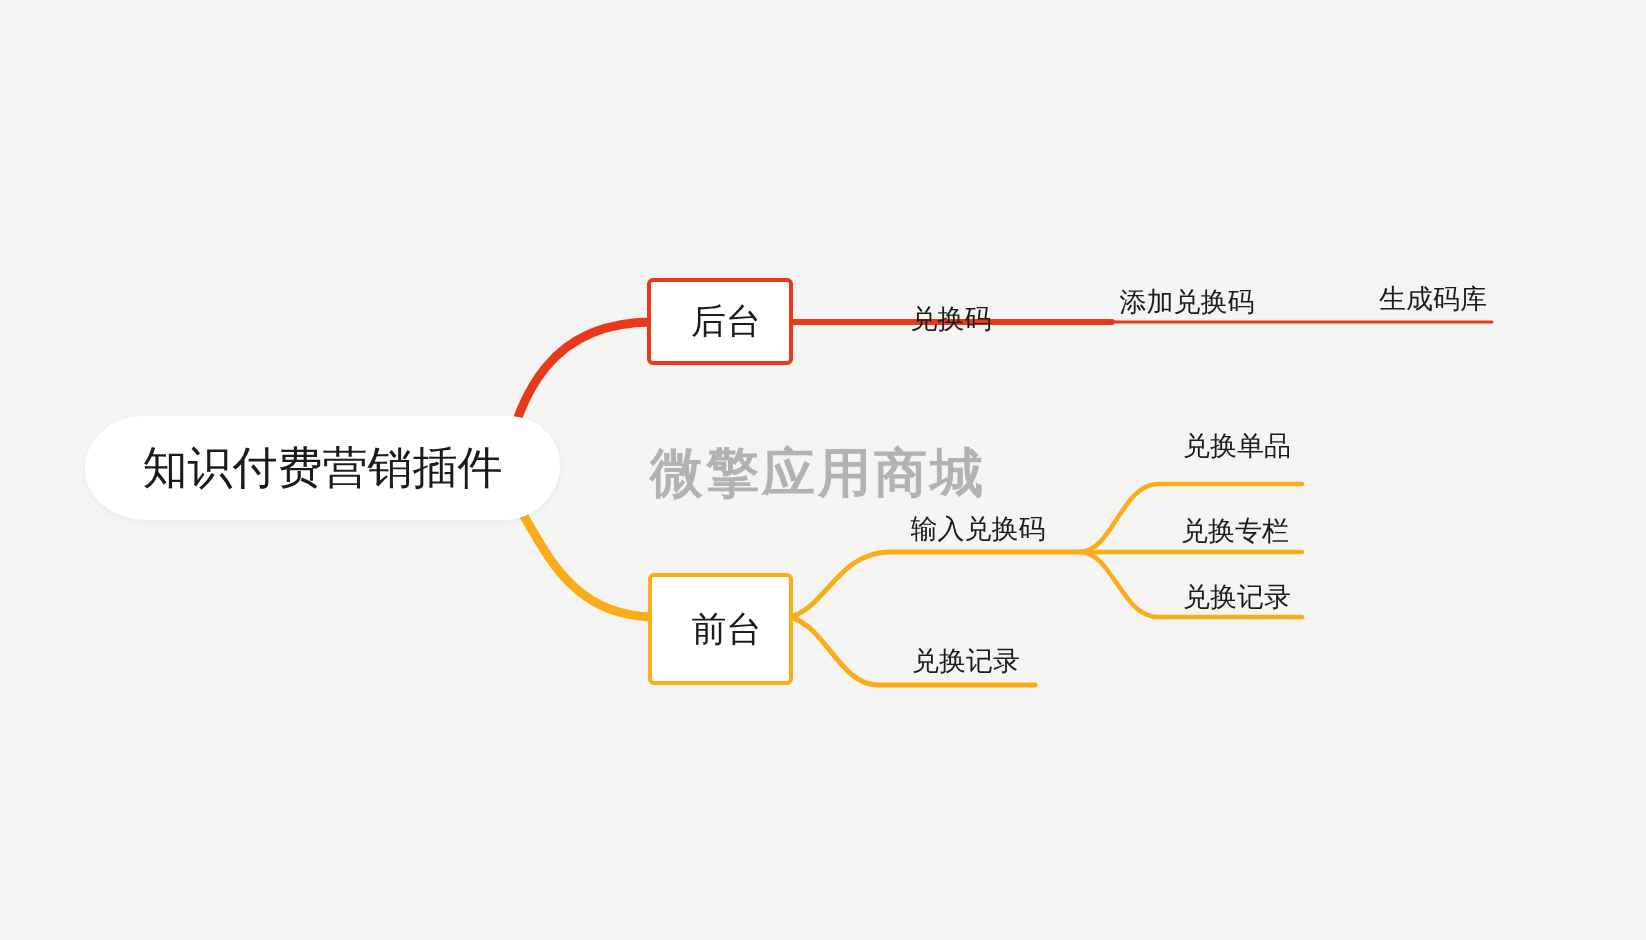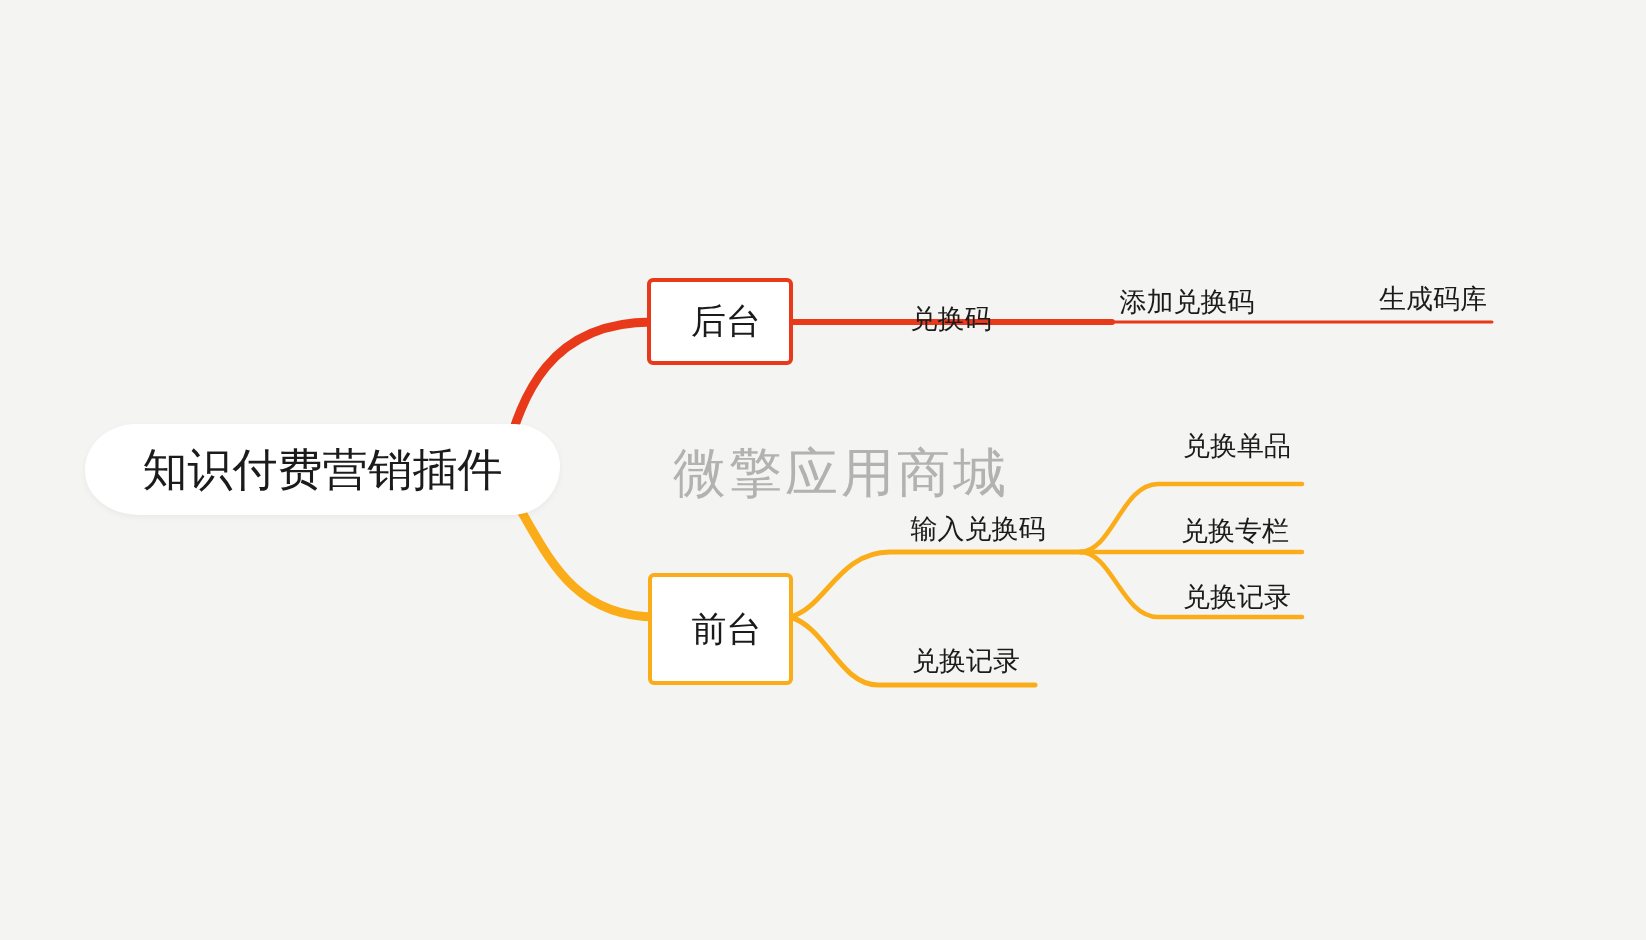--- a/index.html
+++ b/index.html
@@ -23,42 +23,41 @@
   svg.connectors {
     position: absolute; left: 0; top: 0;
     width: 1646px; height: 940px;
   }
   svg.connectors path { fill: none; stroke-linecap: round; }
   svg.connectors path.backend  { stroke: var(--backend-color); }
   svg.connectors path.frontend { stroke: var(--frontend-color); }
 
   .watermark {
     position: absolute;
-    left: 673px; top: 438px;
+    left: 650px; top: 438px;
     font-size: 53px;
     letter-spacing: 3px;
-    font-weight: 400;
+    font-weight: 700;
     color: var(--watermark-color);
     white-space: nowrap;
     user-select: none;
   }
 
   .root-topic {
     position: absolute;
     left: 85px; top: 416px;
-    width: 475px; height: 91px;
+    width: 475px; height: 104px;
     background: #ffffff;
     border-radius: 58px 52px 56px 62px / 52px 48px 56px 50px;
     box-shadow: 0 2px 6px rgba(0,0,0,0.05);
     display: flex; align-items: center; justify-content: center;
     font-size: 45px;
     font-weight: 500;
     color: var(--text-color);
     white-space: nowrap;
-    margin-top: 8px;
   }
 
   .topic-box {
     position: absolute;
     background: #ffffff;
     border-radius: 6px;
     display: flex; align-items: center; justify-content: center;
     font-size: 35px;
     color: var(--text-color);
     white-space: nowrap;

